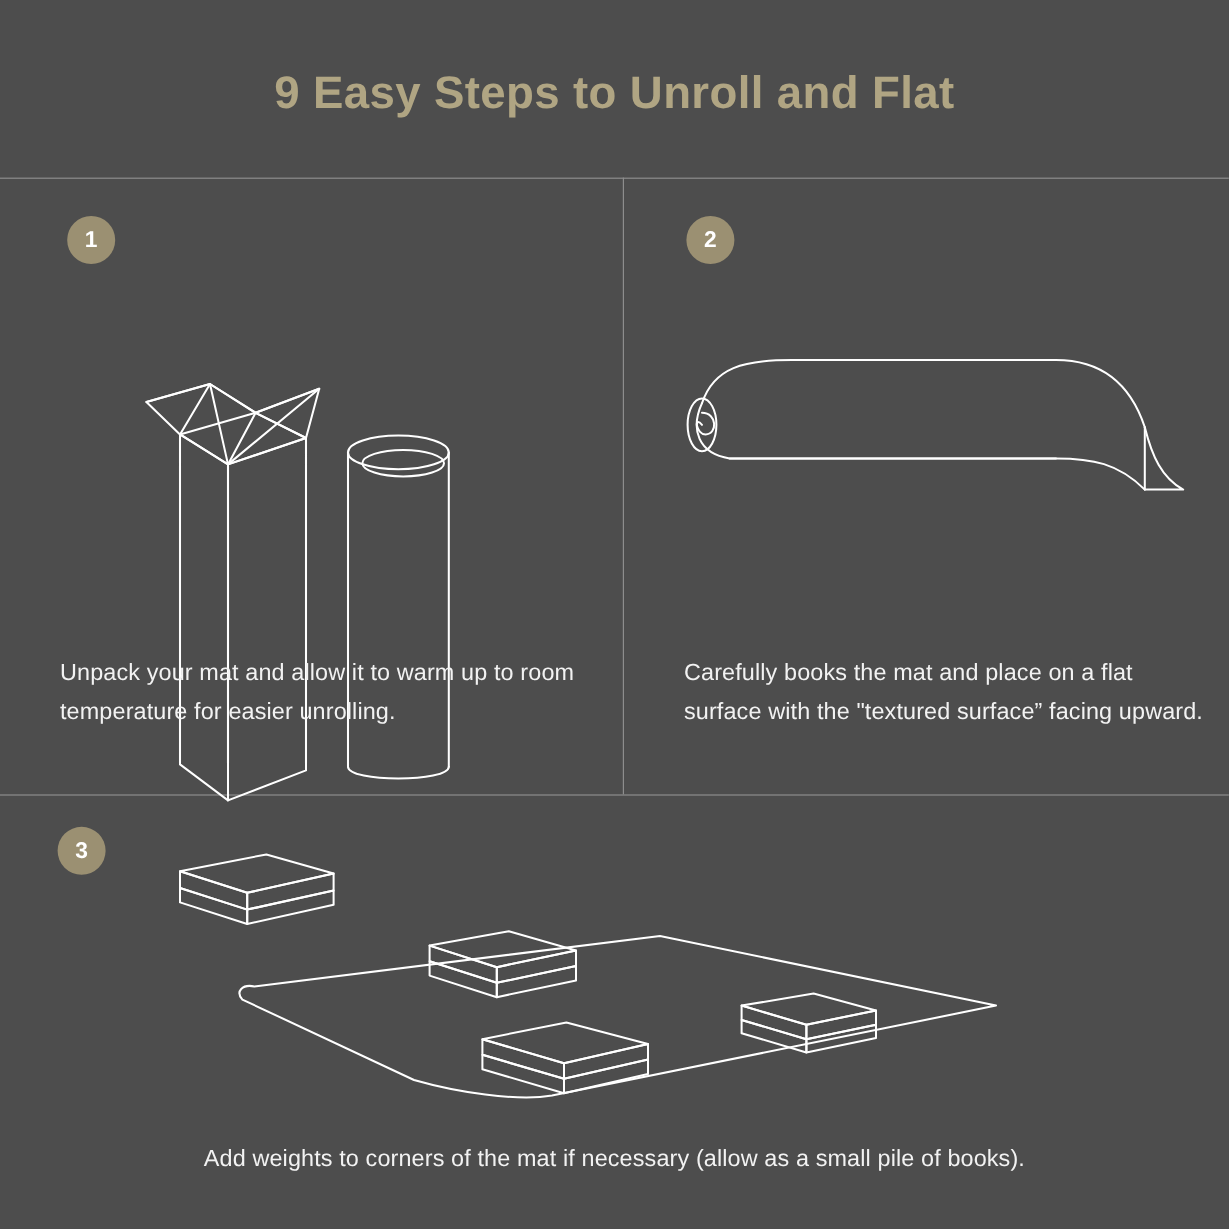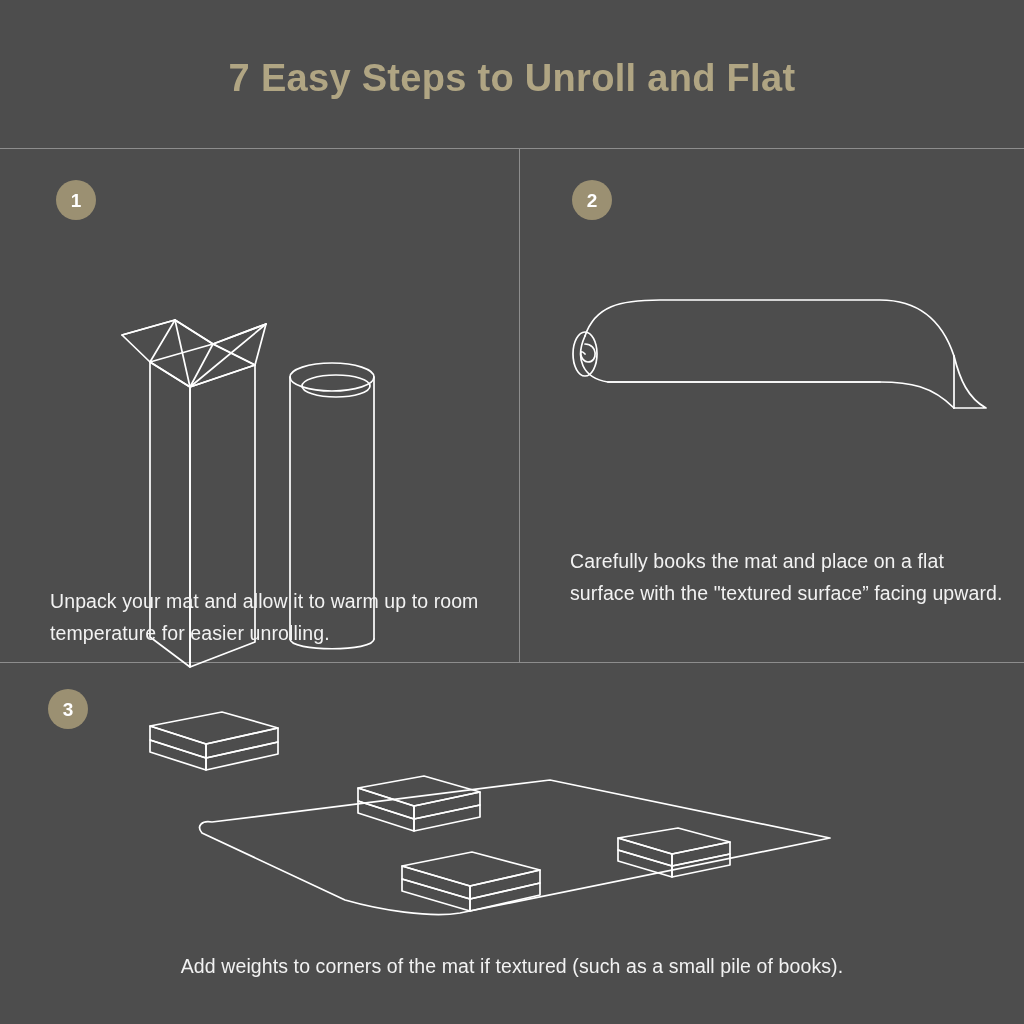--- a/index.html
+++ b/index.html
@@ -92,35 +92,35 @@
   #panel-2 .art { left: 30px;  top: 110px; }
   #panel-3 .art { left: 130px; top: 25px; }
 
   .caption {
     position: absolute;
     color: #f2f2f2;
     font-size: 19.5px;
     line-height: 1.62;
     letter-spacing: 0.1px;
   }
-  #panel-1 .caption { left: 50px; top: 398px; width: 430px; margin-top: 40px; }
+  #panel-1 .caption { left: 50px; top: 398px; width: 430px; }
   #panel-2 .caption { left: 50px; top: 398px; width: 440px; }
   #panel-3 .caption {
     left: 0; top: 288px; width: 1024px;
     text-align: center;
   }
   svg { display: block; }
 </style>
 </head>
 <body>
 
 <div class="poster">
 
   <div class="title-bar">
-    <h1 class="title">7 Easy Steps to Unroll and Flat</h1>
+    <h1 class="title">9 Easy Steps to Unroll and Flat</h1>
   </div>
 
   <div class="hline top"></div>
   <div class="hline mid"></div>
   <div class="vline"></div>
 
   <div class="panel" id="panel-1">
     <div class="badge">1</div>
 
     <div class="art">
@@ -214,16 +214,16 @@
         <g>
           <path d="M488 150 L548 140 L600 154 L542 166 Z"></path>
           <path d="M488 150 L488 162 L542 178 L542 166 Z"></path>
           <path d="M542 166 L542 178 L600 166 L600 154 Z"></path>
           <path d="M488 162 L488 173 L542 189 L542 178 Z"></path>
           <path d="M542 178 L542 189 L600 177 L600 166 Z"></path>
         </g>
       </svg>
     </div>
 
-    <div class="caption">Add weights to corners of the mat if textured (such as a small pile of books).</div>
+    <div class="caption">Add weights to corners of the mat if necessary (allow as a small pile of books).</div>
   </div>
 
 </div>
 
 </body></html>

